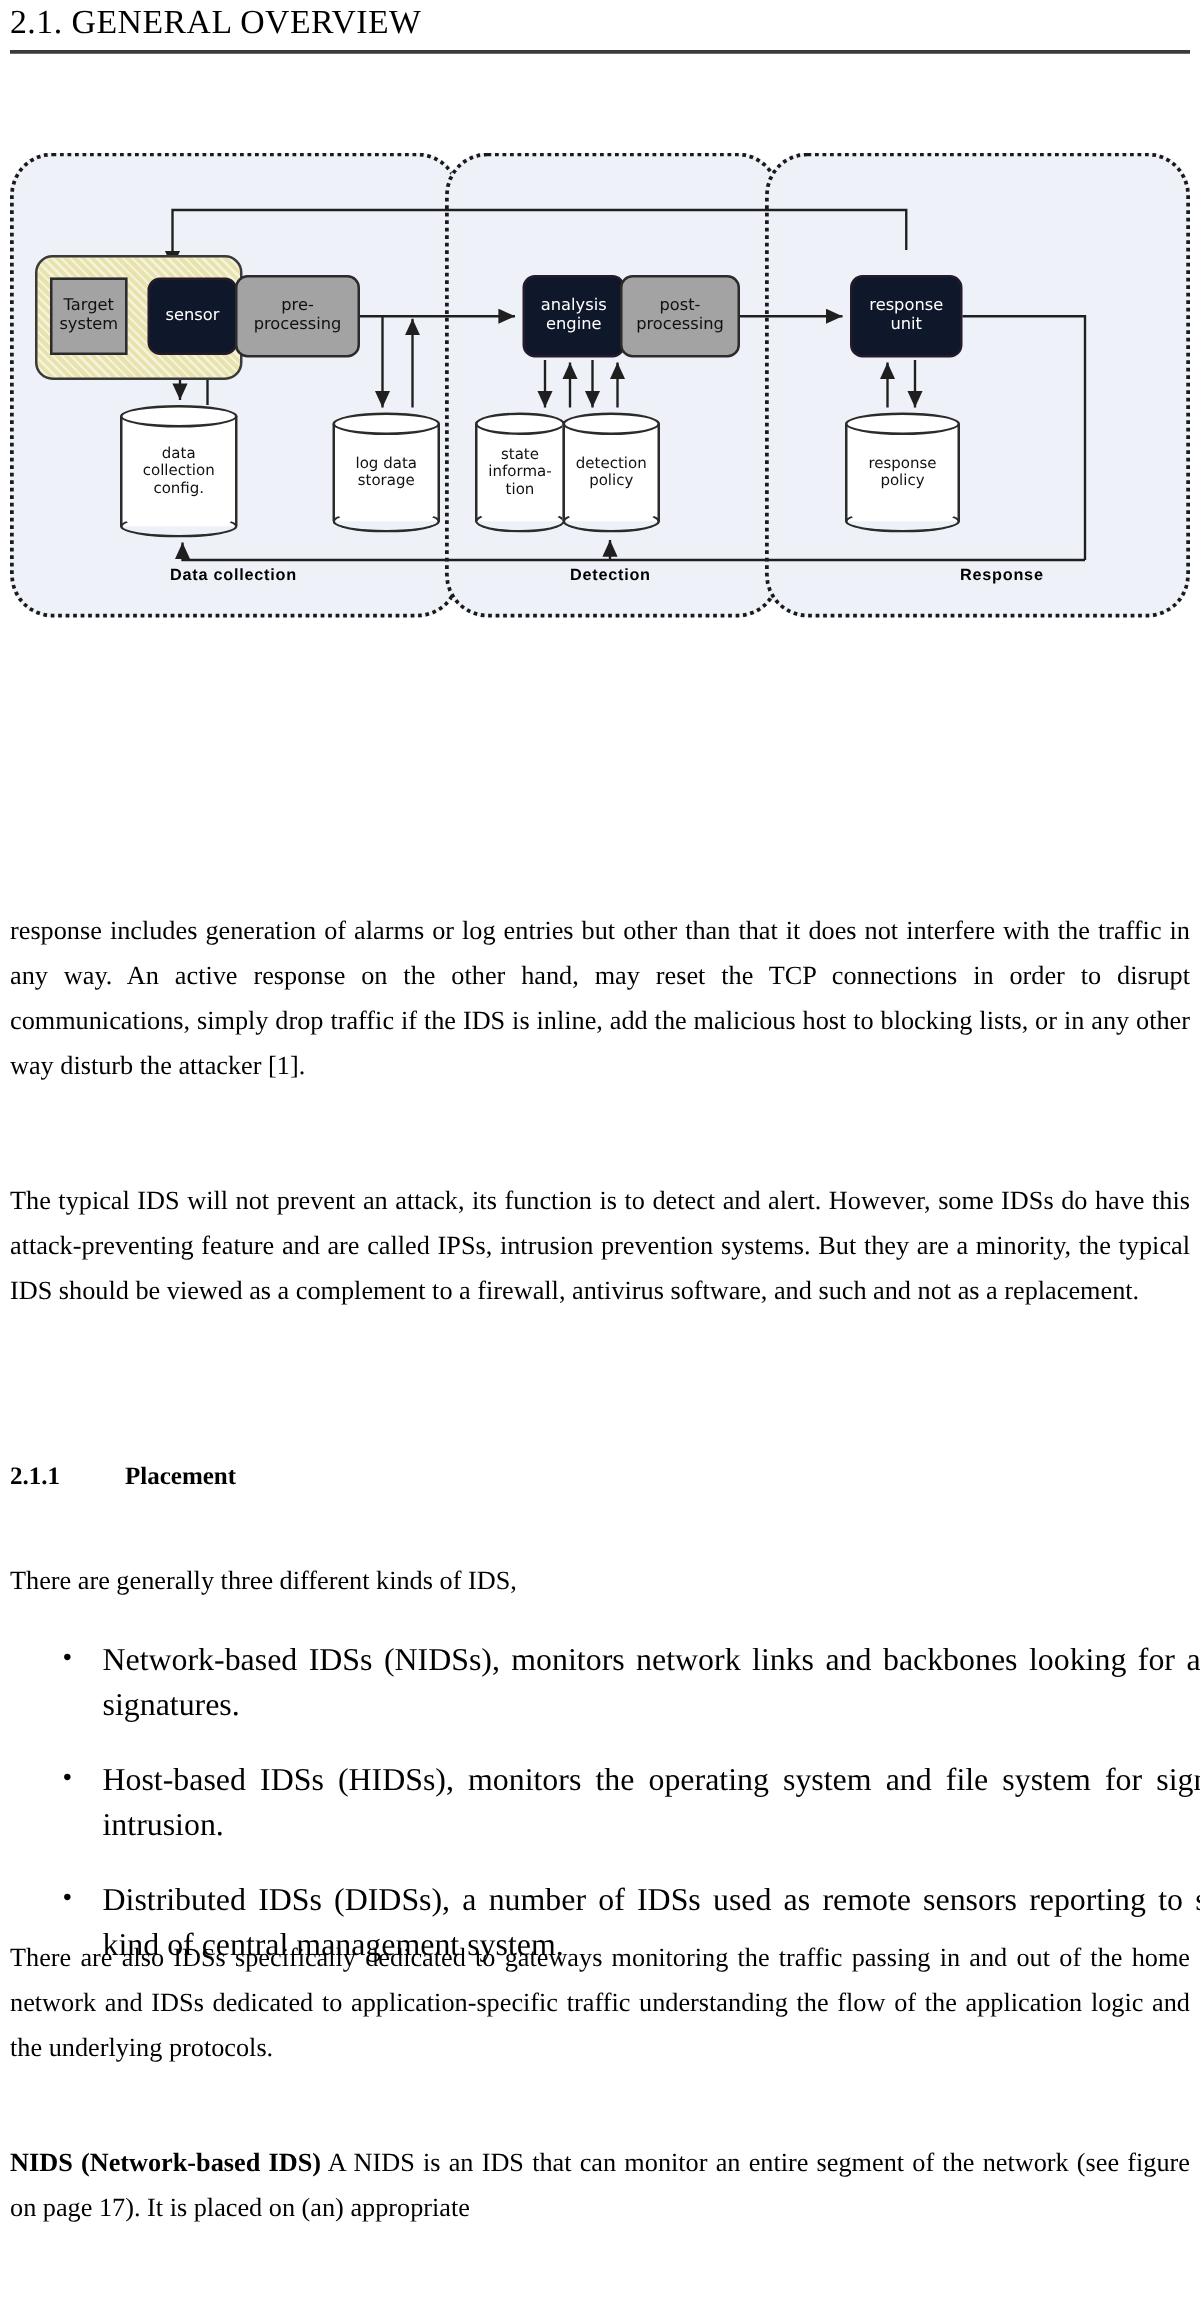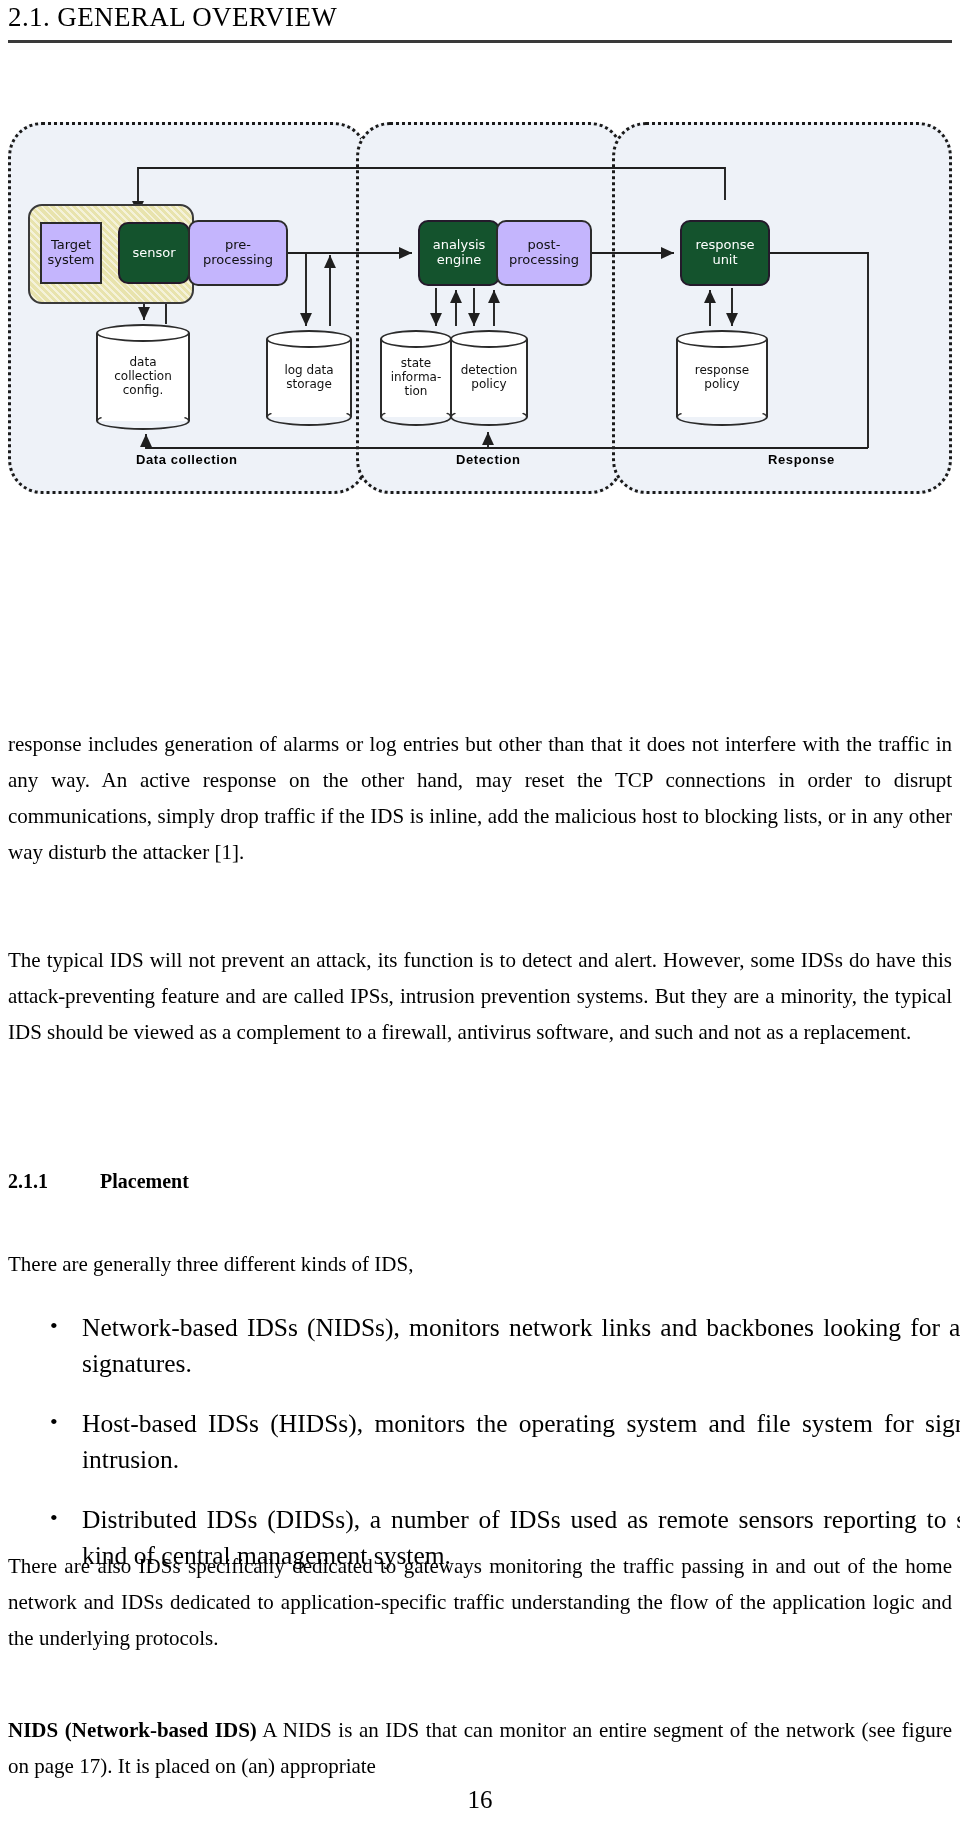--- a/index.html
+++ b/index.html
@@ -91,24 +91,24 @@
     border-radius: 10px;
     display: flex;
     align-items: center;
     justify-content: center;
     text-align: center;
     font-family: "DejaVu Sans", "Liberation Sans", sans-serif;
     font-size: 13px;
     line-height: 1.12;
     color: #111111;
   }
-  .box.plain { background: #c4b5fd; }
+  .box.plain { background: #a3a3a3; }
   .box.square { border-radius: 0; }
   .box.accent {
-    background: #14532d;
+    background: #0f172a;
     color: #ffffff;
     border-color: #241a2b;
   }
   .box-target  { left: 32px;  top: 100px; width: 62px;  height: 62px; }
   .box-sensor  { left: 110px; top: 100px; width: 72px;  height: 62px; }
   .box-pre     { left: 180px; top: 98px;  width: 100px; height: 66px; }
   .box-analysis{ left: 410px; top: 98px;  width: 82px;  height: 66px; }
   .box-post    { left: 488px; top: 98px;  width: 96px;  height: 66px; }
   .box-resp    { left: 672px; top: 98px;  width: 90px;  height: 66px; }
 
@@ -433,15 +433,14 @@
   </ul>
 
   <div class="body-col p-also">
     <p>There are also IDSs specifically dedicated to gateways monitoring the traffic passing in and out of the home network and IDSs dedicated to application-specific traffic understanding the flow of the application logic and the underlying protocols.</p>
   </div>
 
   <div class="body-col p-nids">
     <p><span class="nids-term">NIDS (Network-based IDS)</span><span> A NIDS is an IDS that can monitor an entire segment of the network (see figure on page 17). It is placed on (an) appropriate</span></p>
   </div>
 
-  <div class="folio">16</div>
 
 </div>
 
 </body></html>

